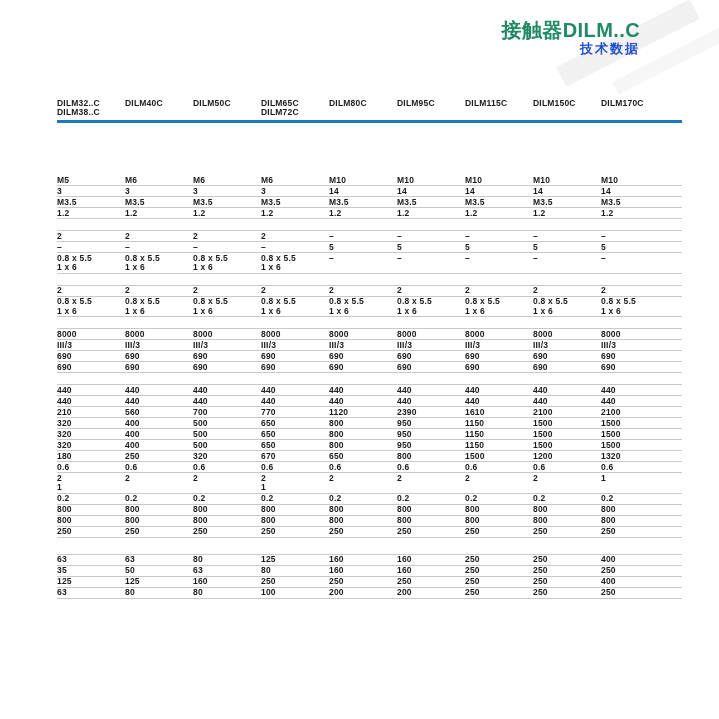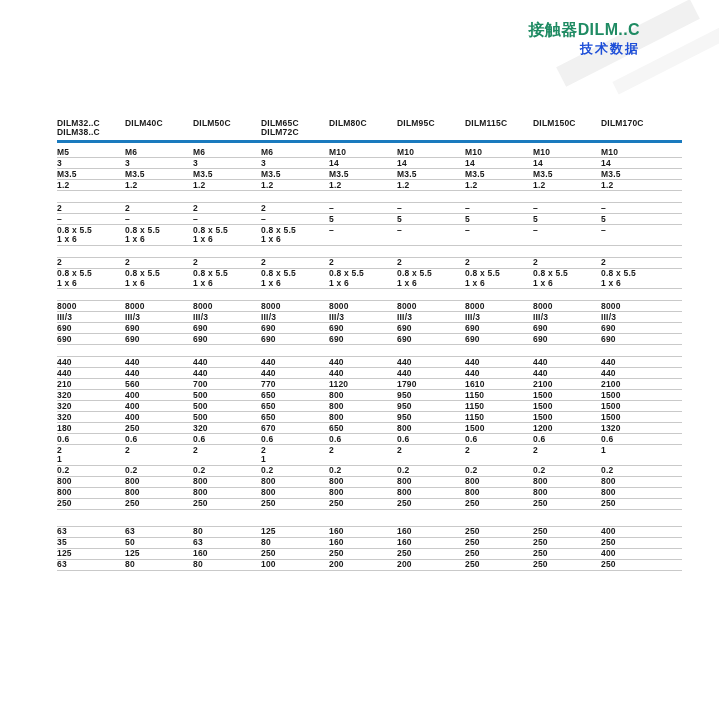--- a/index.html
+++ b/index.html
@@ -17,31 +17,31 @@
   .watermark{position:absolute;top:10px;right:-20px;width:220px;height:90px;pointer-events:none;}
   .watermark::before{
     content:"";position:absolute;top:22px;right:36px;width:150px;height:22px;
     background:#f1f1f1;transform:rotate(-27deg);
   }
   .watermark::after{
     content:"";position:absolute;top:44px;right:10px;width:120px;height:14px;
     background:#f6f6f6;transform:rotate(-27deg);
   }
   .header{position:absolute;top:22px;right:79px;text-align:right;z-index:2;}
-  .title{font-size:16px;font-weight:bold;color:var(--accent-green);letter-spacing:0.4px;line-height:16px;}
+  .title{font-size:20px;font-weight:bold;color:var(--accent-green);letter-spacing:0.4px;line-height:16px;}
   .subtitle{font-size:13px;font-weight:bold;color:#1d4ed8;letter-spacing:2px;line-height:15px;margin-top:3px;}
 
   .table{position:absolute;left:57px;top:98px;width:625px;z-index:2;}
   .thead{
     display:grid;grid-template-columns:repeat(8,68px) 1fr;
     font-size:8.5px;font-weight:bold;color:var(--text-dark);
-    line-height:10.5px;min-height:21px;white-space:pre-line;letter-spacing:0.2px;margin-top:20px;
+    line-height:10.5px;min-height:21px;white-space:pre-line;letter-spacing:0.2px;
   }
   .blue-rule{height:3px;background:var(--accent-blue);margin-top:1px;}
-  .tbody{padding-top:4px;}
+  .tbody{padding-top:4px;margin-top:48px;}
   .trow{
     display:grid;grid-template-columns:repeat(8,68px) 1fr;
     border-bottom:1px solid var(--rule-gray);
     min-height:9px;
   }
   .tcell{
     font-size:8.5px;font-weight:bold;color:var(--text-dark);
     line-height:9.5px;padding:0.5px 2px 0 0;white-space:pre-line;letter-spacing:0.2px;
   }
   .tspacer{height:11px;border-bottom:1px solid var(--rule-gray);}
@@ -245,21 +245,21 @@
           <div class="tcell">440</div>
           <div class="tcell">440</div>
           <div class="tcell">440</div>
         </div>
         <div class="trow">
           <div class="tcell">210</div>
           <div class="tcell">560</div>
           <div class="tcell">700</div>
           <div class="tcell">770</div>
           <div class="tcell">1120</div>
-          <div class="tcell">1790</div>
+          <div class="tcell">2390</div>
           <div class="tcell">1610</div>
           <div class="tcell">2100</div>
           <div class="tcell">2100</div>
         </div>
         <div class="trow">
           <div class="tcell">320</div>
           <div class="tcell">400</div>
           <div class="tcell">500</div>
           <div class="tcell">650</div>
           <div class="tcell">800</div>

